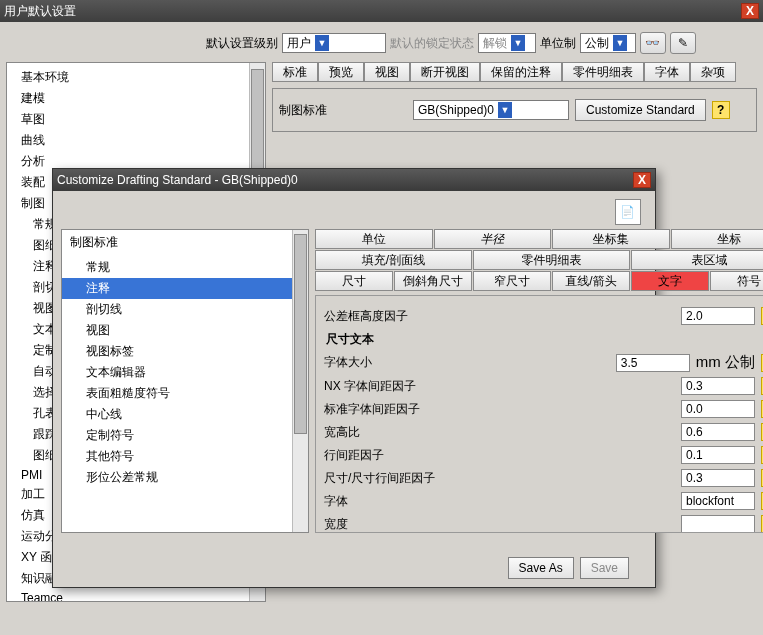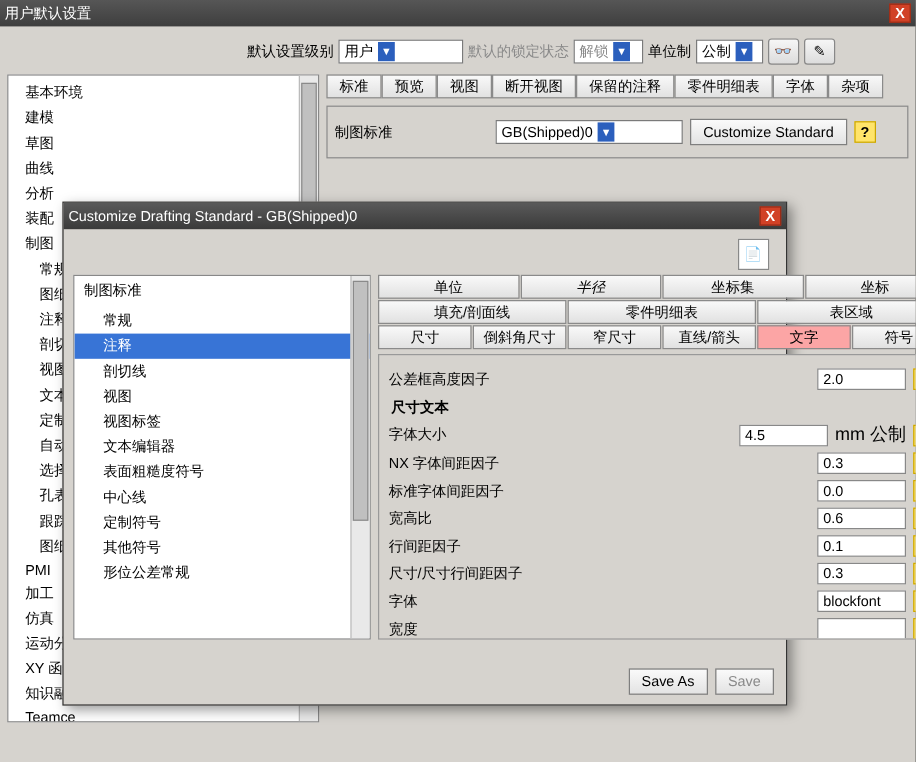--- a/index.html
+++ b/index.html
@@ -33,28 +33,28 @@
 .dleft{flex:0 0 248px;background:#fff;border:1px solid #888;position:relative;overflow:hidden}
 .dleft-head{padding:4px 8px;border-bottom:0}
 .dtree{padding:2px 0}
 .dtree-item{padding:2px 4px 2px 24px;cursor:default}
 .dtree-item.sel{background:#3874d6;color:#fff}
 .dright{flex:1;display:flex;flex-direction:column}
 .tabgrid{display:flex;flex-wrap:wrap;gap:1px;margin-bottom:4px}
 .tabgrid .tab{flex:0 0 auto}
 .tabgrid .tab.sm{padding:2px 6px}
 .tabgrid .row1 .tab{min-width:78px;justify-content:center}
-.tabgrid .tab.active{background:#fca5a5}
+.tabgrid .tab.active{background:#ef4444}
 .props{background:#d6d3ce;border:1px solid #999;padding:6px 8px;flex:1;overflow:hidden;position:relative}
 .prow{display:flex;align-items:center;gap:6px;margin:5px 0}
 .prow .plbl{flex:1}
 .pin{width:74px;background:#fff;border:1px solid #888;height:18px;padding:0 4px;display:flex;align-items:center}
 .section{font-weight:bold;margin:6px 0 2px 2px}
 .dialog-icon{position:absolute;right:14px;top:30px;width:26px;height:26px;background:#fff;border:1px solid #888;display:flex;align-items:center;justify-content:center}
-.footer{position:absolute;right:10px;bottom:8px;display:flex;gap:6px}
+.footer{position:absolute;right:26px;bottom:8px;display:flex;gap:6px}
 .mainfooter{position:absolute;right:16px;bottom:10px;display:flex;gap:6px}
 .watermark{position:absolute;left:110px;top:440px;color:#bfbfbf;font-size:18px;letter-spacing:2px;z-index:0;pointer-events:none}
 .disabled{color:#8a8a8a}
 </style>
 </head>
 <body>
 
 <div class="titlebar">
   <span>用户默认设置</span>
   <div class="close-x">X</div>
@@ -199,21 +199,21 @@
         <div class="props">
           <div class="prow">
             <span class="plbl">公差框高度因子</span>
             <span class="pin">2.0</span>
             <span class="help">?</span>
           </div>
           <div class="section">尺寸文本</div>
           <div id="propsList">
               <div class="prow">
                 <span class="plbl">字体大小</span>
-                <span class="pin">4.5</span>
+                <span class="pin">3.5</span>
                 <span style="font-size: 15px;">mm 公制</span>
                 <span class="help">?</span>
               </div>
               <div class="prow">
                 <span class="plbl">NX 字体间距因子</span>
                 <span class="pin">0.3</span>
                 <span class="help">?</span>
               </div>
               <div class="prow">
                 <span class="plbl">标准字体间距因子</span>

